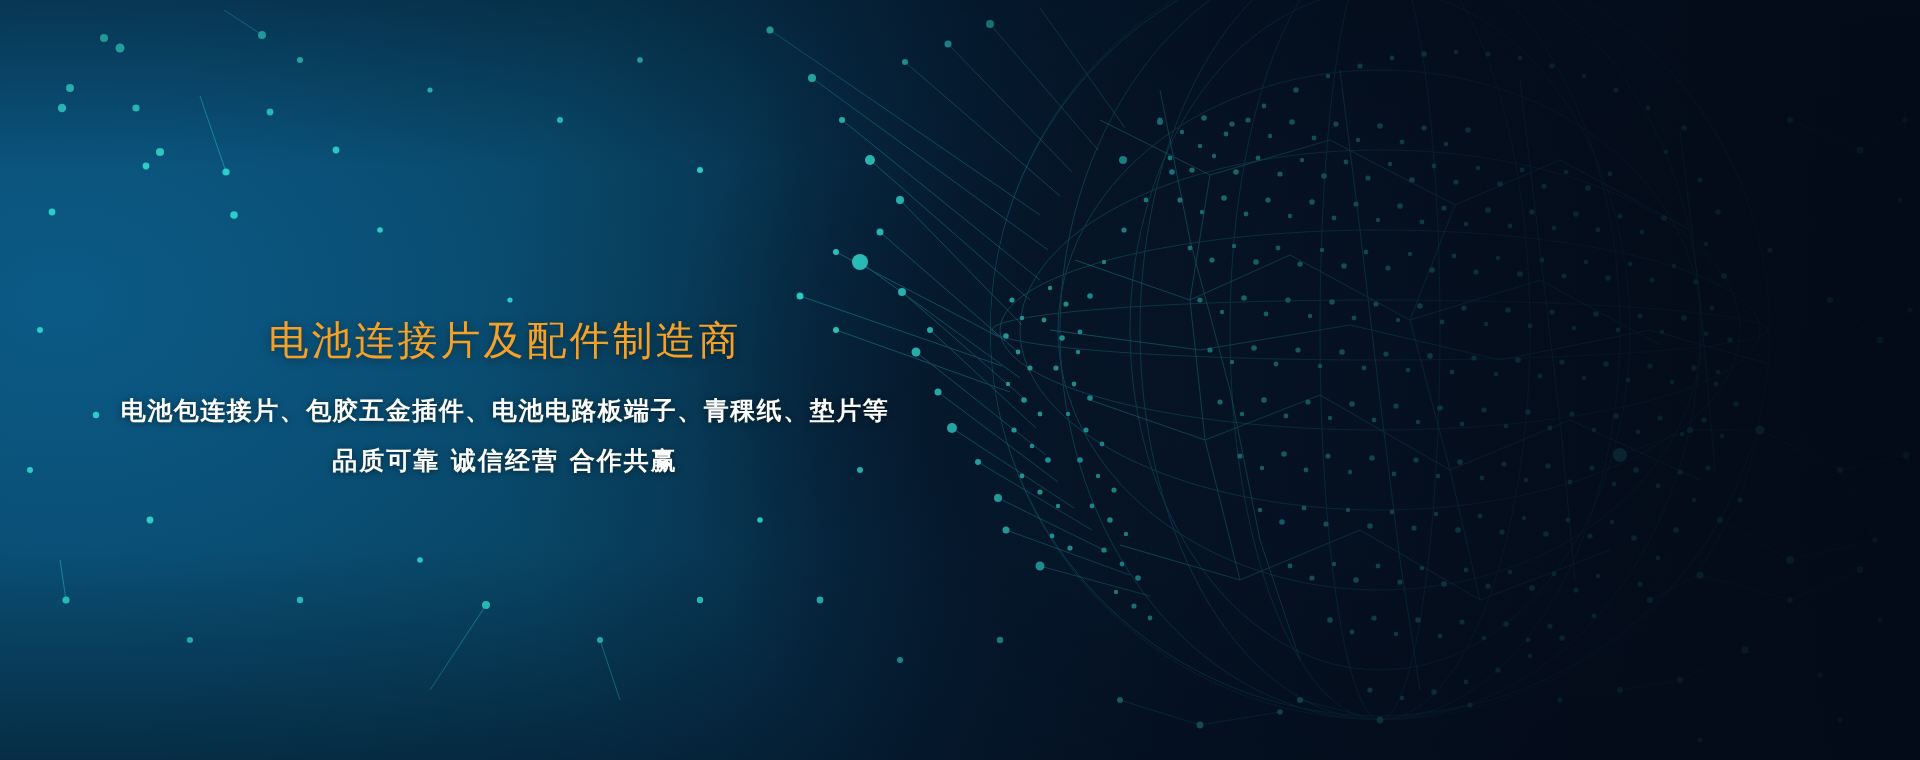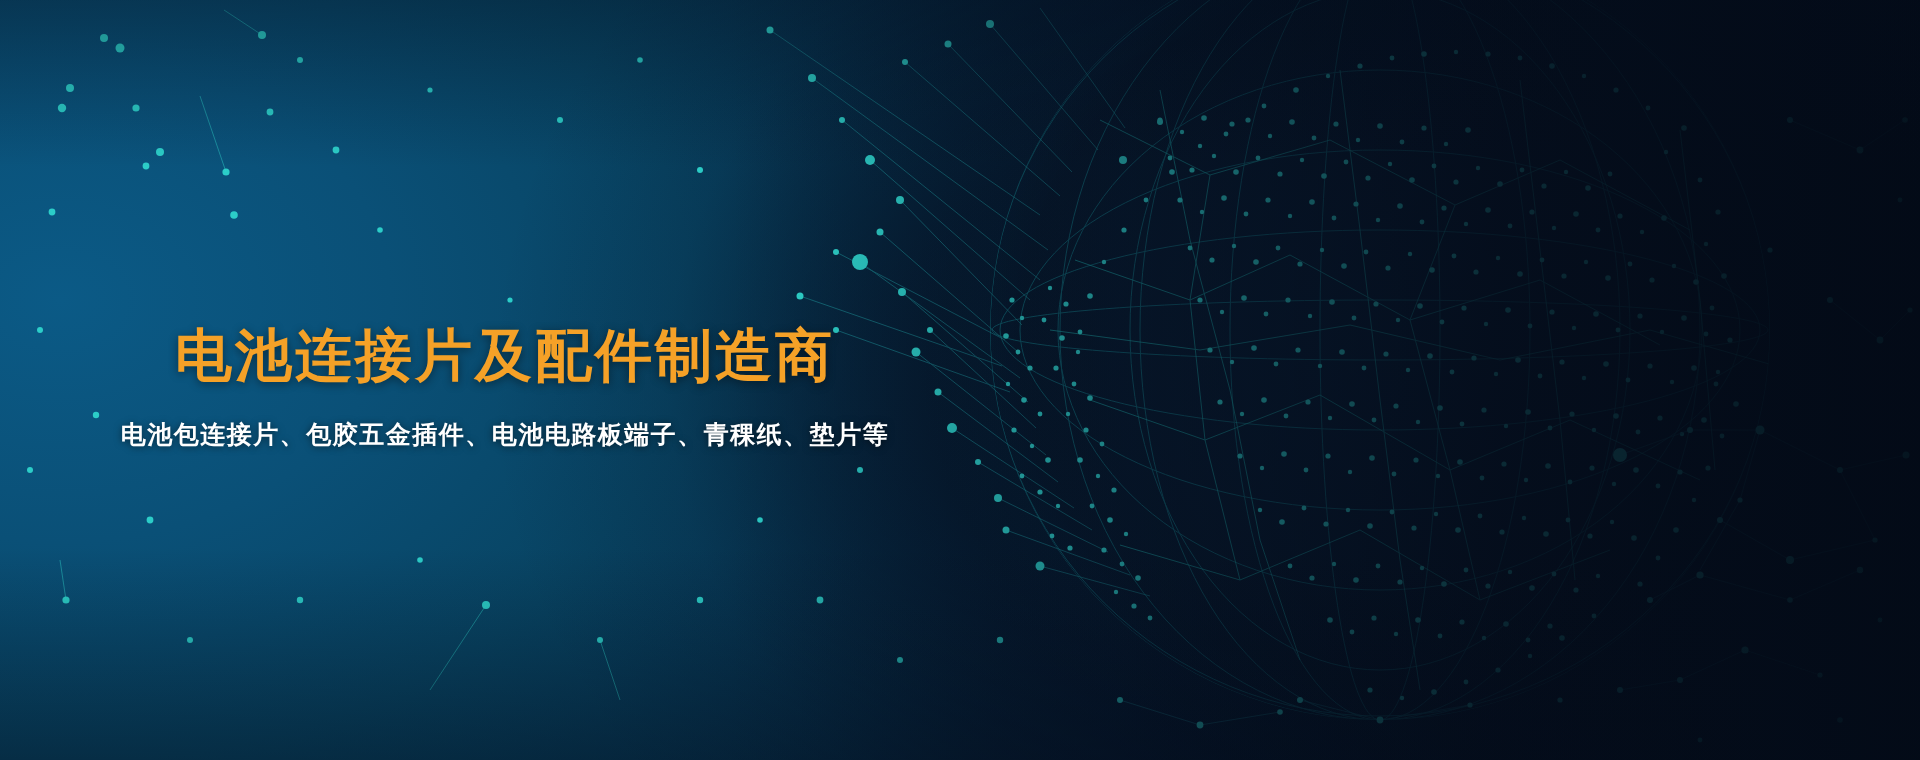--- a/index.html
+++ b/index.html
@@ -27,21 +27,21 @@
   }
   #svg-art{position:absolute;left:0;top:0;width:1920px;height:760px;}
 
   
   .text-wrap{
     position:absolute;left:0;top:0;width:1010px;height:760px;
     display:flex;flex-direction:column;align-items:center;justify-content:center;
     padding-top:22px;box-sizing:border-box;
   }
   .headline{
-    font-size:57px;font-weight:bold;letter-spacing:3px;line-height:1.1;
+    font-size:40px;font-weight:normal;letter-spacing:3px;line-height:1.1;
     color:#F5A127;
     text-shadow:0 2px 10px rgba(0,0,0,0.45);
     white-space:nowrap;
     margin:12px 0 34px 0;
   }
   .subline{
     font-size:25px;font-weight:bold;letter-spacing:1.5px;line-height:1.2;
     color:#ffffff;white-space:nowrap;
     text-shadow:0 1px 7px rgba(0,0,0,0.55);
     margin:0 0 20px 0;
@@ -591,15 +591,16 @@
 
     </g>
   </svg>
 
   <div class="vignette"></div>
   <div class="topshade"></div>
 
   <div class="text-wrap">
     <h1 class="headline">电池连接片及配件制造商</h1>
     <p class="subline">电池包连接片、包胶五金插件、电池电路板端子、青稞纸、垫片等</p>
+    <p class="tagline">品质可靠 诚信经营 合作共赢</p>
   </div>
 
 </div>
 
 </body></html>

